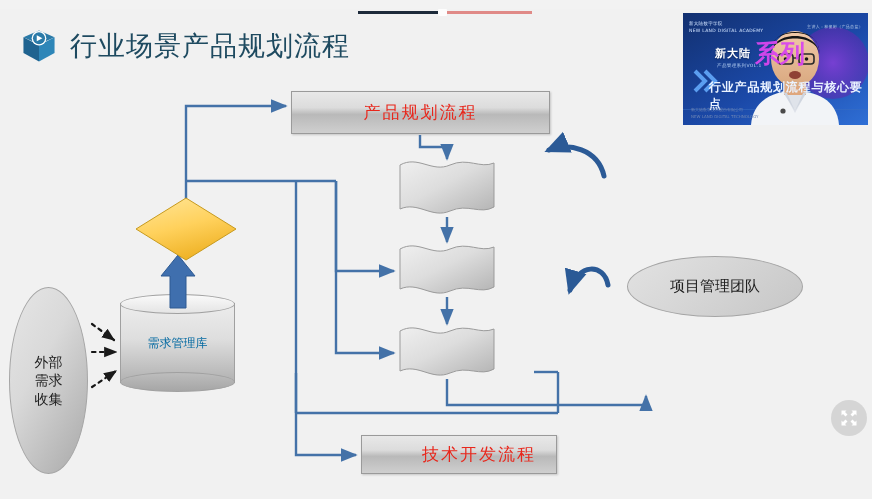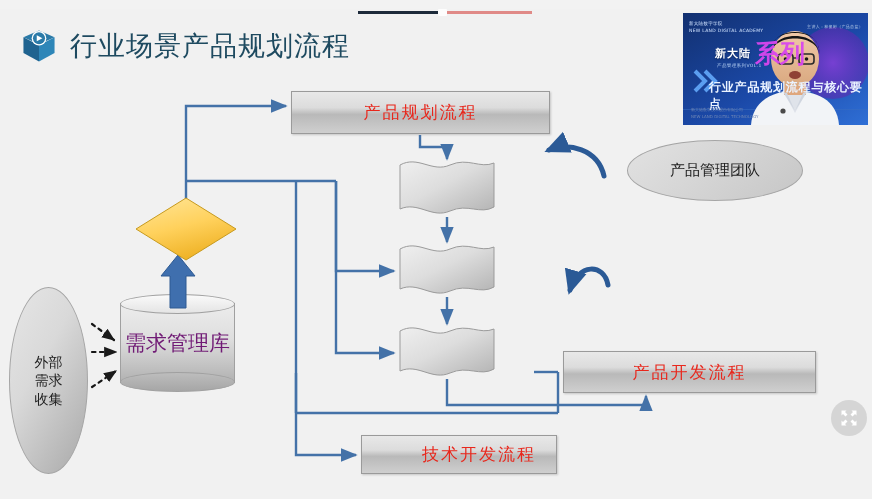--- a/index.html
+++ b/index.html
@@ -107,21 +107,21 @@
     background: linear-gradient(to bottom, #fafafa, #e4e4e4);
     border: 1px solid #a0a0a0; border-radius: 50%;
   }
   #cyl-req-db .cyl-bottom {
     position: absolute; left: 0; bottom: 0; width: 100%; height: 20px;
     background: linear-gradient(to bottom, #bdbdbd, #a6a6a6);
     border: 1px solid #a0a0a0; border-radius: 50%;
   }
   #cyl-req-db .cyl-lbl {
     position: absolute; inset: 0; display: flex; align-items: center; justify-content: center;
-    color: #701a75; font-size: 21px; z-index: 3;
+    color: #0369a1; font-size: 12px; z-index: 3;
     font-family: "DejaVu Sans", "Liberation Sans", sans-serif;
   }
 
   
   #dia-req-analysis { left: 136px; top: 189px; width: 100px; height: 62px; }
   #dia-req-analysis .dia-lbl {
     position: absolute; inset: 0; display: flex; flex-direction: column;
     align-items: center; justify-content: center;
     color: #2a2a2a; font-size: 12px; line-height: 1.2; z-index: 2;
     font-family: "DejaVu Sans", "Liberation Sans", sans-serif;
@@ -293,47 +293,44 @@
 
     <g>
       <path d="M186,189 L236,220 L186,251 L136,220 Z" fill="url(#diaGrad)" stroke="#c79a1e" stroke-width="1"></path>
     </g>
   </svg>
 
   <div class="node procbar" id="box-product-planning">
     <span>产品规划流程</span>
   </div>
 
-  <div class="node procbar" id="box-product-dev">
-    <span>产品开发流程</span>
-  </div>
 
   <div class="node procbar" id="box-tech-dev">
     <span>技术开发流程</span>
   </div>
 
   <div class="node docshape" id="doc-plan">
     <div class="doc-lbl">
       <div>产品线业务</div>
       <div>计划</div>
     </div>
   </div>
 
   <div class="node docshape" id="doc-roadmap">
     <div class="doc-lbl">产品路标</div>
   </div>
 
   <div class="node docshape" id="doc-charter">
     <div class="doc-lbl">项目任务书</div>
   </div>
 
-  <div class="node ellipse-node" id="ell-pm-team">
-    <span>产品管理团队</span>
-  </div>
-
+
+  <div class="node ellipse-node" id="ell-proj-team">
+    <span>项目管理团队</span>
+  </div>
 
   <div class="node ellipse-node" id="ell-external">
     <span id="ext-label">外部<br>需求<br>收集</span>
   </div>
 
   <div class="node" id="cyl-req-db">
     <div class="cyl-body"></div>
     <div class="cyl-bottom"></div>
     <div class="cyl-top"></div>
     <div class="cyl-lbl">需求管理库</div>

